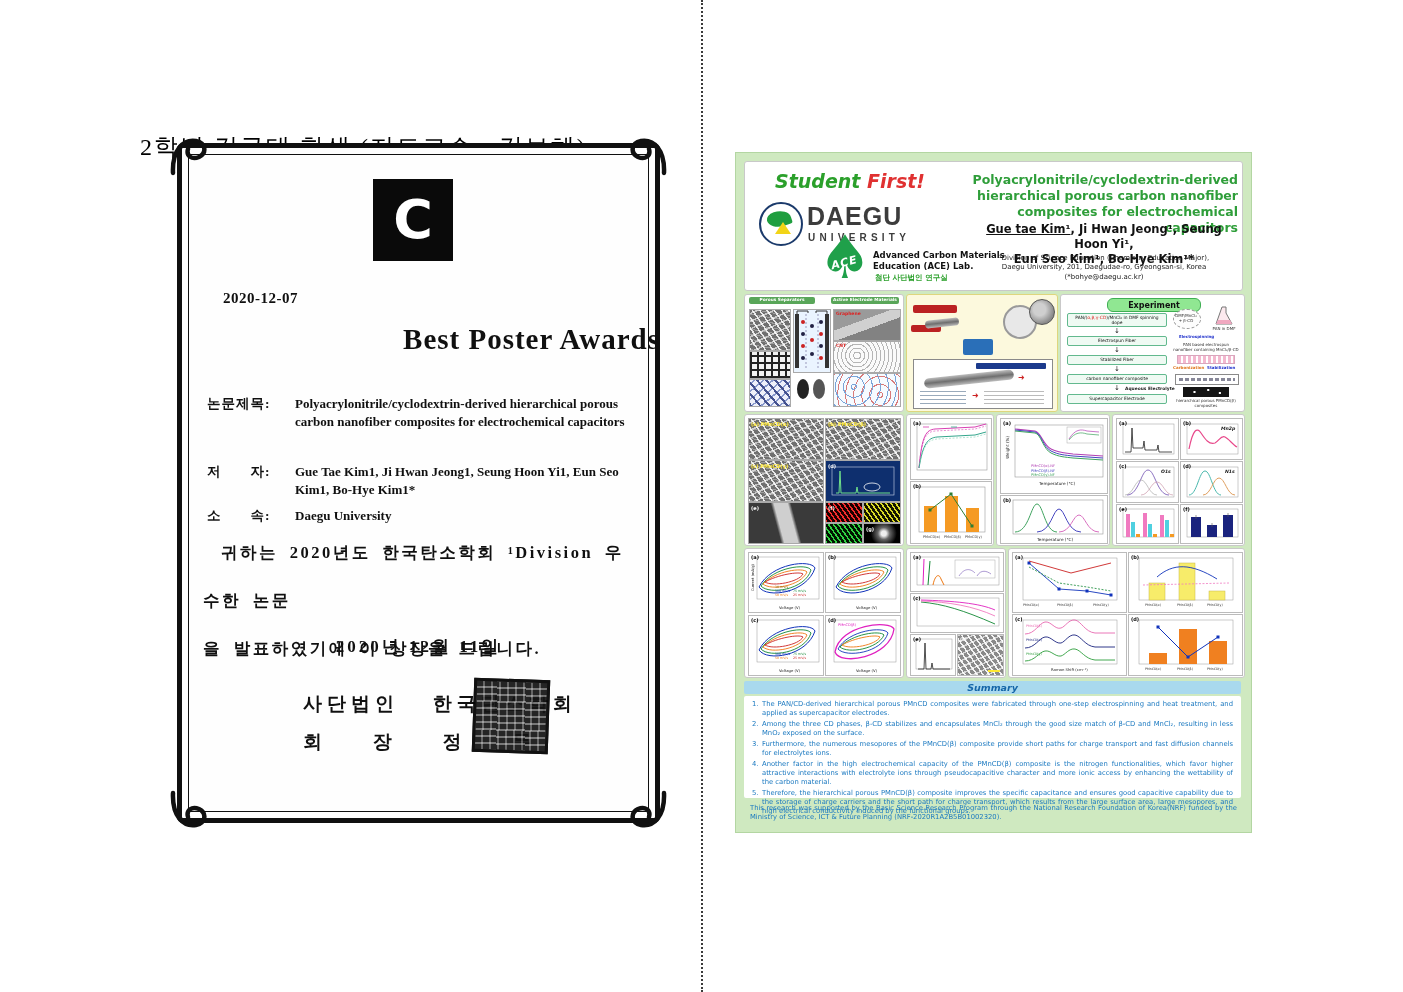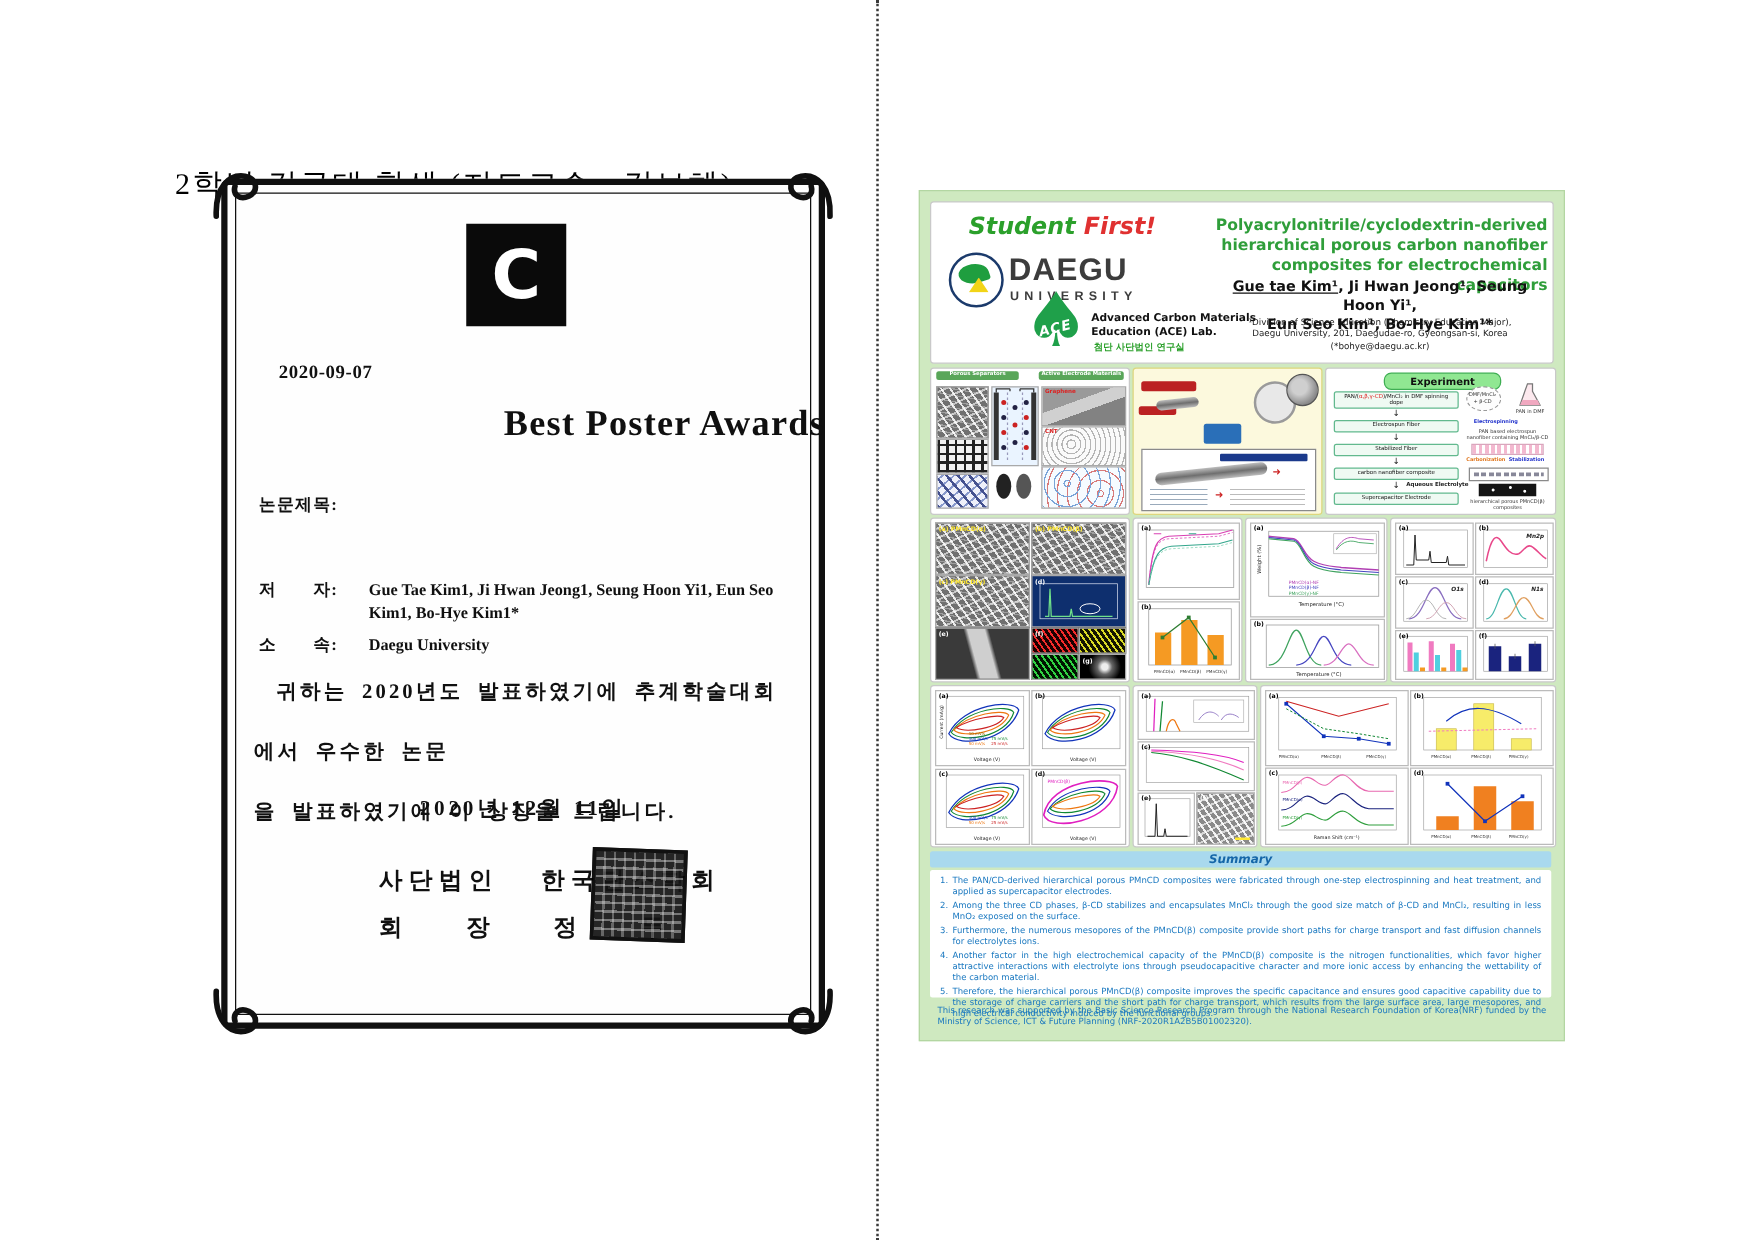--- a/index.html
+++ b/index.html
@@ -172,37 +172,38 @@
     <div class="curl bl"><svg viewBox="0 0 40 40">
           <path d="M3,37 C2,14 13,3 26,5 C36,7 37,17 29,21 C22,24 16,20 18,13" fill="none" stroke="#101010" stroke-width="4.5" stroke-linecap="round"></path>
         </svg></div>
     <div class="curl br"><svg viewBox="0 0 40 40">
           <path d="M3,37 C2,14 13,3 26,5 C36,7 37,17 29,21 C22,24 16,20 18,13" fill="none" stroke="#101010" stroke-width="4.5" stroke-linecap="round"></path>
         </svg></div>
 
     <div class="abs cert-logo">
       <span>C</span>
     </div>
-    <div class="abs cert-date">2020-09-07</div>
+    <div class="abs cert-date">2020-12-07</div>
     <div class="abs cert-title">Best Poster Awards</div>
 
     <div class="abs" style="left:30px;top:252px;display:flex;gap:12px;">
       <div class="cert-field-label" style="width:76px;">논문제목:</div>
+      <div class="cert-field-value">Polyacrylonitrile/cyclodextrin-derived hierarchical porous carbon nanofiber composites for electrochemical capacitors</div>
     </div>
     <div class="abs" style="left:30px;top:320px;display:flex;gap:12px;">
       <div class="cert-field-label" style="width:76px;">저　　자:</div>
       <div class="cert-field-value">Gue Tae Kim1, Ji Hwan Jeong1, Seung Hoon Yi1, Eun Seo Kim1, Bo-Hye Kim1*</div>
     </div>
     <div class="abs" style="left:30px;top:364px;display:flex;gap:12px;">
       <div class="cert-field-label" style="width:76px;">소　　속:</div>
       <div class="cert-field-value">Daegu University</div>
     </div>
 
     <div class="abs cert-body" style="left:26px;top:386px;width:436px;">
-      <div style="text-indent:18px;">귀하는 2020년도 발표하였기에 추계학술대회에서 우수한 논문</div>
+      <div style="text-indent:18px;">귀하는 2020년도 한국탄소학회 ¹Division 우수한 논문</div>
       <div>을 발표하였기에 이 상장을 드립니다.</div>
     </div>
 
     <div class="abs cert-dateline">2020년  12월   11일</div>
 
     <div class="abs cert-sign" style="left:126px;top:548px;">사단법인　 한국탄소학회</div>
     <div class="abs cert-sign" style="left:126px;top:586px;letter-spacing:9px;">회　 장　 정　 두</div>
     <div class="abs seal"></div>
   </div>
 

